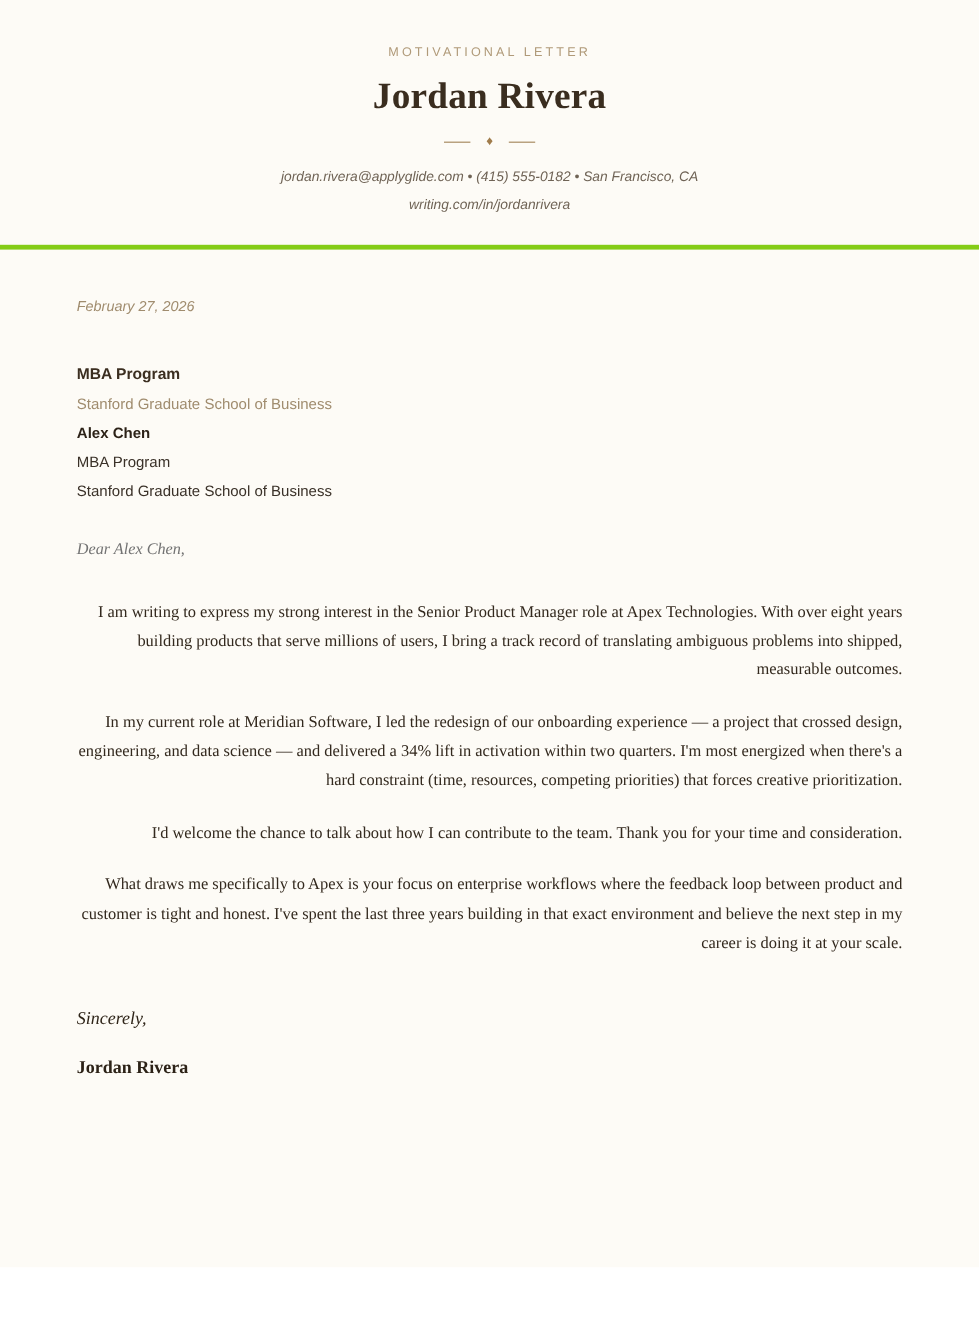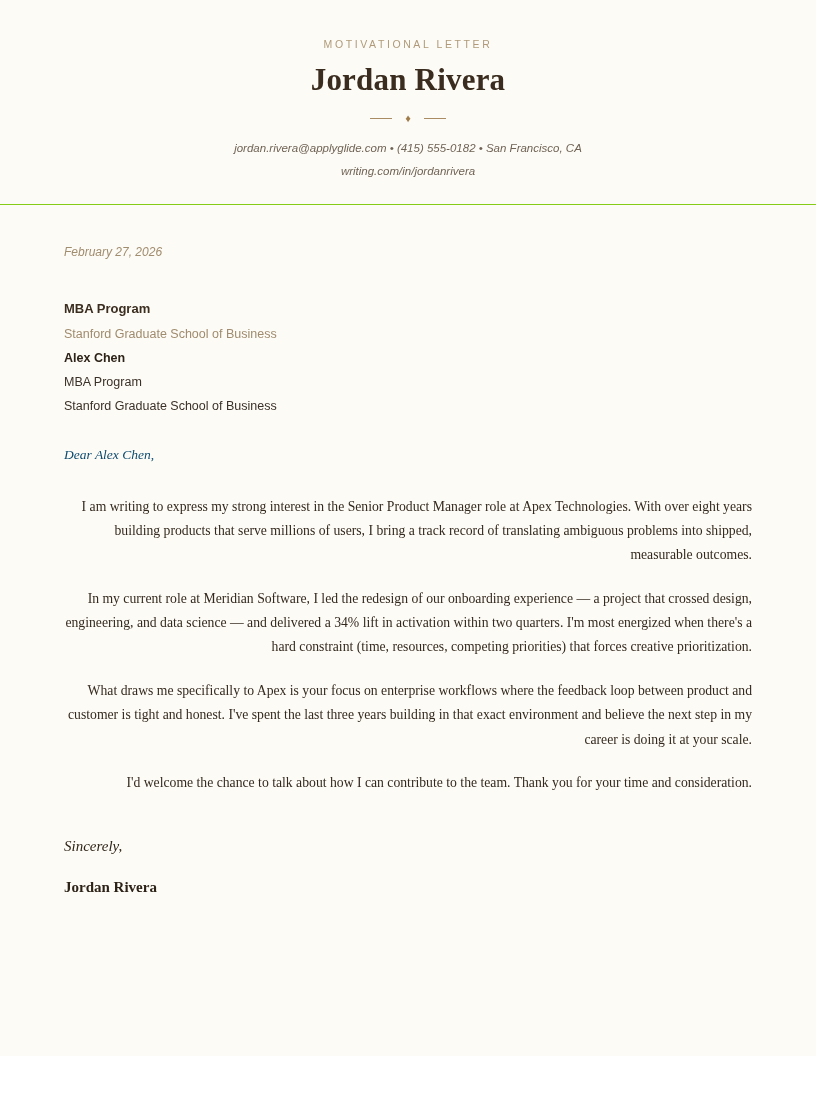--- a/index.html
+++ b/index.html
@@ -19,21 +19,21 @@
     min-height: 1056px;
     background: #fdfbf6;
     box-sizing: border-box;
     position: relative;
   }
 
   
   .letter-header {
     padding: 38px 64px 22px 64px;
     text-align: center;
-    border-bottom: 1px solid #84cc16;
+    border-bottom: 4px solid #84cc16;
     box-sizing: border-box;
   }
 
   .eyebrow {
     font-family: "Liberation Sans", sans-serif;
     font-size: 10.5px;
     letter-spacing: 2.6px;
     text-transform: uppercase;
     color: #b09a79;
     margin: 0 0 11px 0;
@@ -120,21 +120,21 @@
   .rb-line {
     font-family: "Liberation Sans", sans-serif;
     font-size: 12.5px;
     color: #3a3128;
   }
 
   .salutation {
     font-family: "Liberation Serif", serif;
     font-style: italic;
     font-size: 13.5px;
-    color: #0c4a6e;
+    color: #737373;
     margin: 0 0 30px 0;
     line-height: 1.4;
   }
 
   .letter-para {
     font-family: "Liberation Serif", serif;
     font-size: 13.7px;
     color: #33291e;
     line-height: 1.78;
     margin: 0 0 19px 0;
@@ -192,22 +192,22 @@
       <div class="rb-line">MBA Program</div>
       <div class="rb-line">Stanford Graduate School of Business</div>
     </div>
 
     <p class="salutation">Dear Alex Chen,</p>
 
     <p class="letter-para">I am writing to express my strong interest in the Senior Product Manager role at Apex Technologies. With over eight years building products that serve millions of users, I bring a track record of translating ambiguous problems into shipped, measurable outcomes.</p>
 
     <p class="letter-para">In my current role at Meridian Software, I led the redesign of our onboarding experience — a project that crossed design, engineering, and data science — and delivered a 34% lift in activation within two quarters. I'm most energized when there's a hard constraint (time, resources, competing priorities) that forces creative prioritization.</p>
 
+    <p class="letter-para">I'd welcome the chance to talk about how I can contribute to the team. Thank you for your time and consideration.</p>
+
     <p class="letter-para">What draws me specifically to Apex is your focus on enterprise workflows where the feedback loop between product and customer is tight and honest. I've spent the last three years building in that exact environment and believe the next step in my career is doing it at your scale.</p>
-
-    <p class="letter-para">I'd welcome the chance to talk about how I can contribute to the team. Thank you for your time and consideration.</p>
 
     <p class="closing">Sincerely,</p>
 
     <p class="signature">Jordan Rivera</p>
   </div>
 
 </div>
 
 </body></html>

